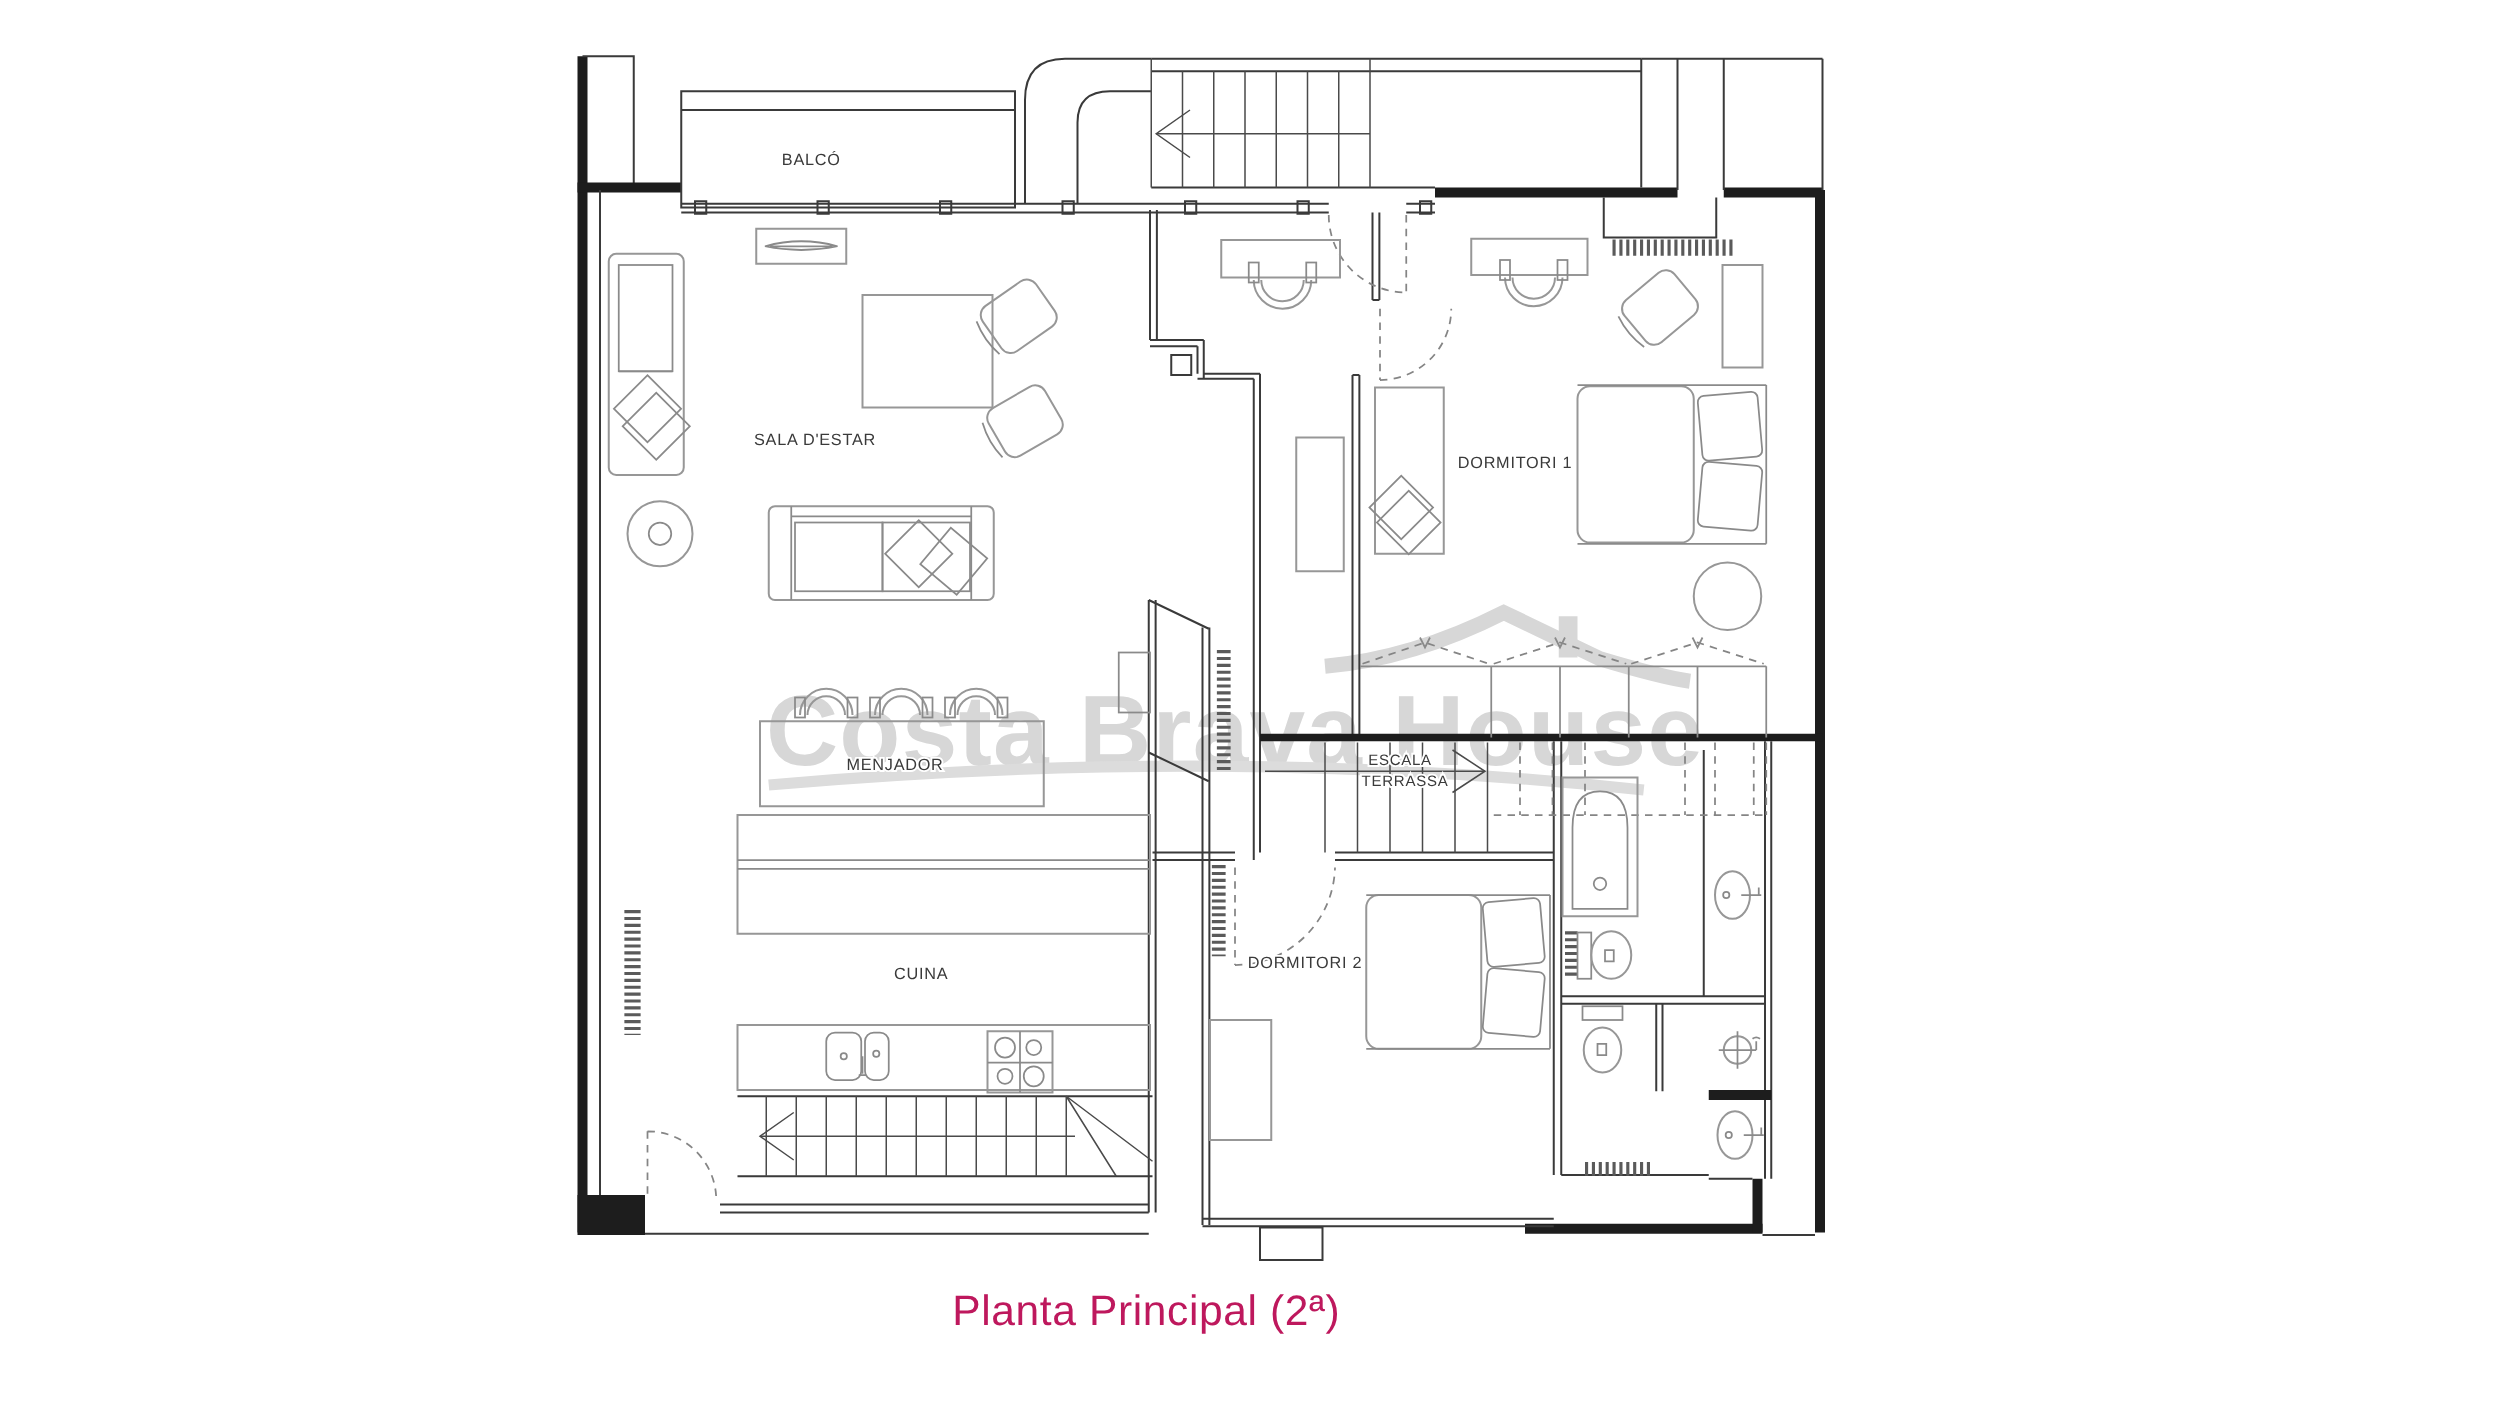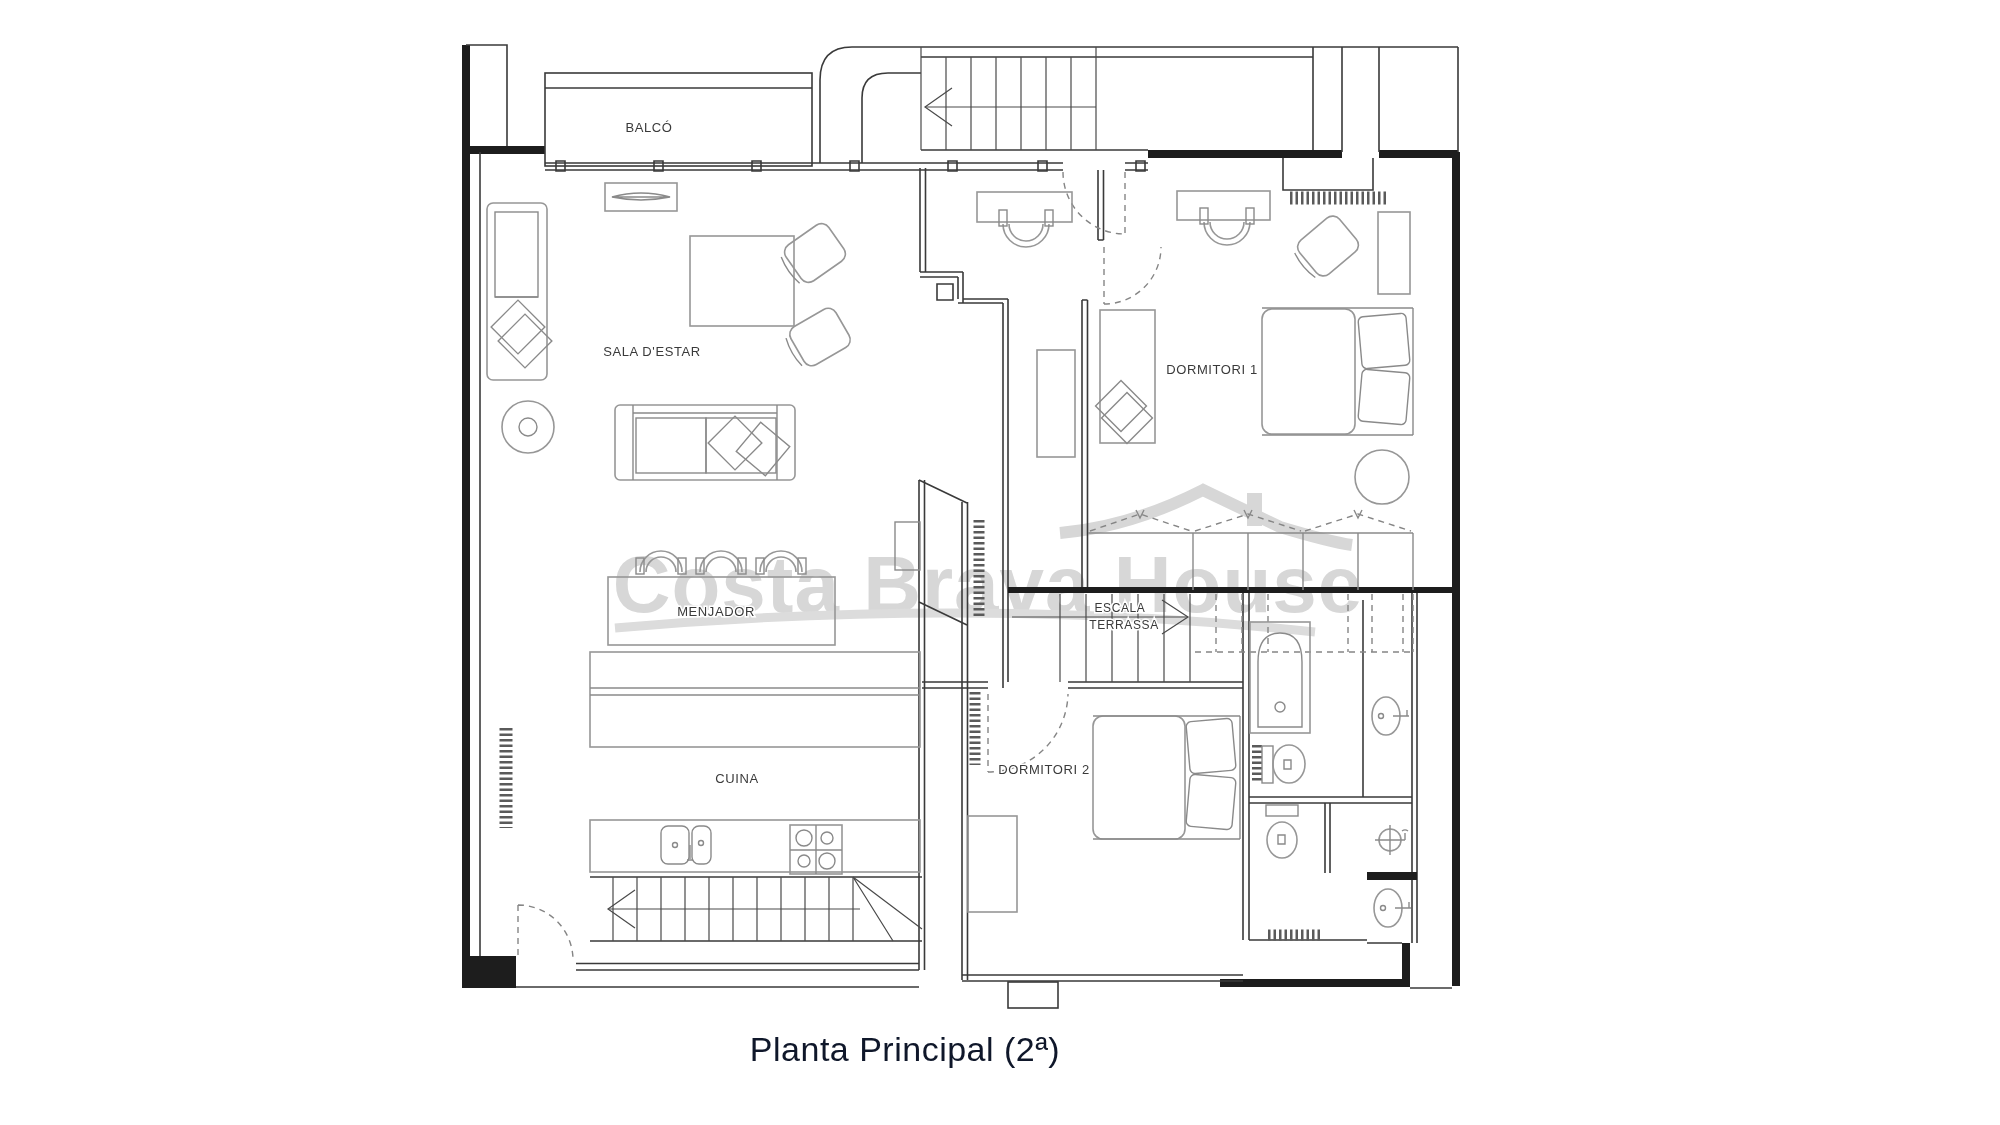--- a/index.html
+++ b/index.html
@@ -1,20 +1,20 @@
 <!DOCTYPE html>
 <html><head>
 <meta charset="utf-8">
 <style>
   html,body{margin:0;padding:0;background:#ffffff;}
   .page{position:relative;width:2000px;height:1125px;background:#ffffff;overflow:hidden;
         font-family:"Liberation Sans", sans-serif;}
   svg{position:absolute;left:0;top:0;}
-  .plan-title{position:absolute;left:0;top:1030px;width:1810px;text-align:center;
-        font-size:34px;color:#0f172a;letter-spacing:0.5px;
+  .plan-title{position:absolute;left:12px;top:1030px;width:1810px;text-align:center;
+        font-size:34px;color:#be185d;letter-spacing:0.5px;
         font-family:"Liberation Sans", sans-serif;}
   text.room-label{font-family:"Liberation Sans", sans-serif;font-size:13px;fill:#3a3a3a;
         letter-spacing:0.6px;text-anchor:middle;paint-order:stroke;stroke:#ffffff;stroke-width:3px;}
   text.room-label-small{font-size:12px;}
   text.watermark-text{font-family:"Liberation Sans", sans-serif;font-weight:bold;font-size:80px;
         fill:#d7d7d7;text-anchor:middle;letter-spacing:1px;}
   .w-thin{stroke:#3a3a3a;stroke-width:1.6;fill:none;}
   .w-thick{stroke:#1d1d1d;stroke-width:8;fill:none;}
   .w-med{stroke:#1d1d1d;stroke-width:6;fill:none;}
   .furn{stroke:#979797;stroke-width:1.6;fill:none;}

